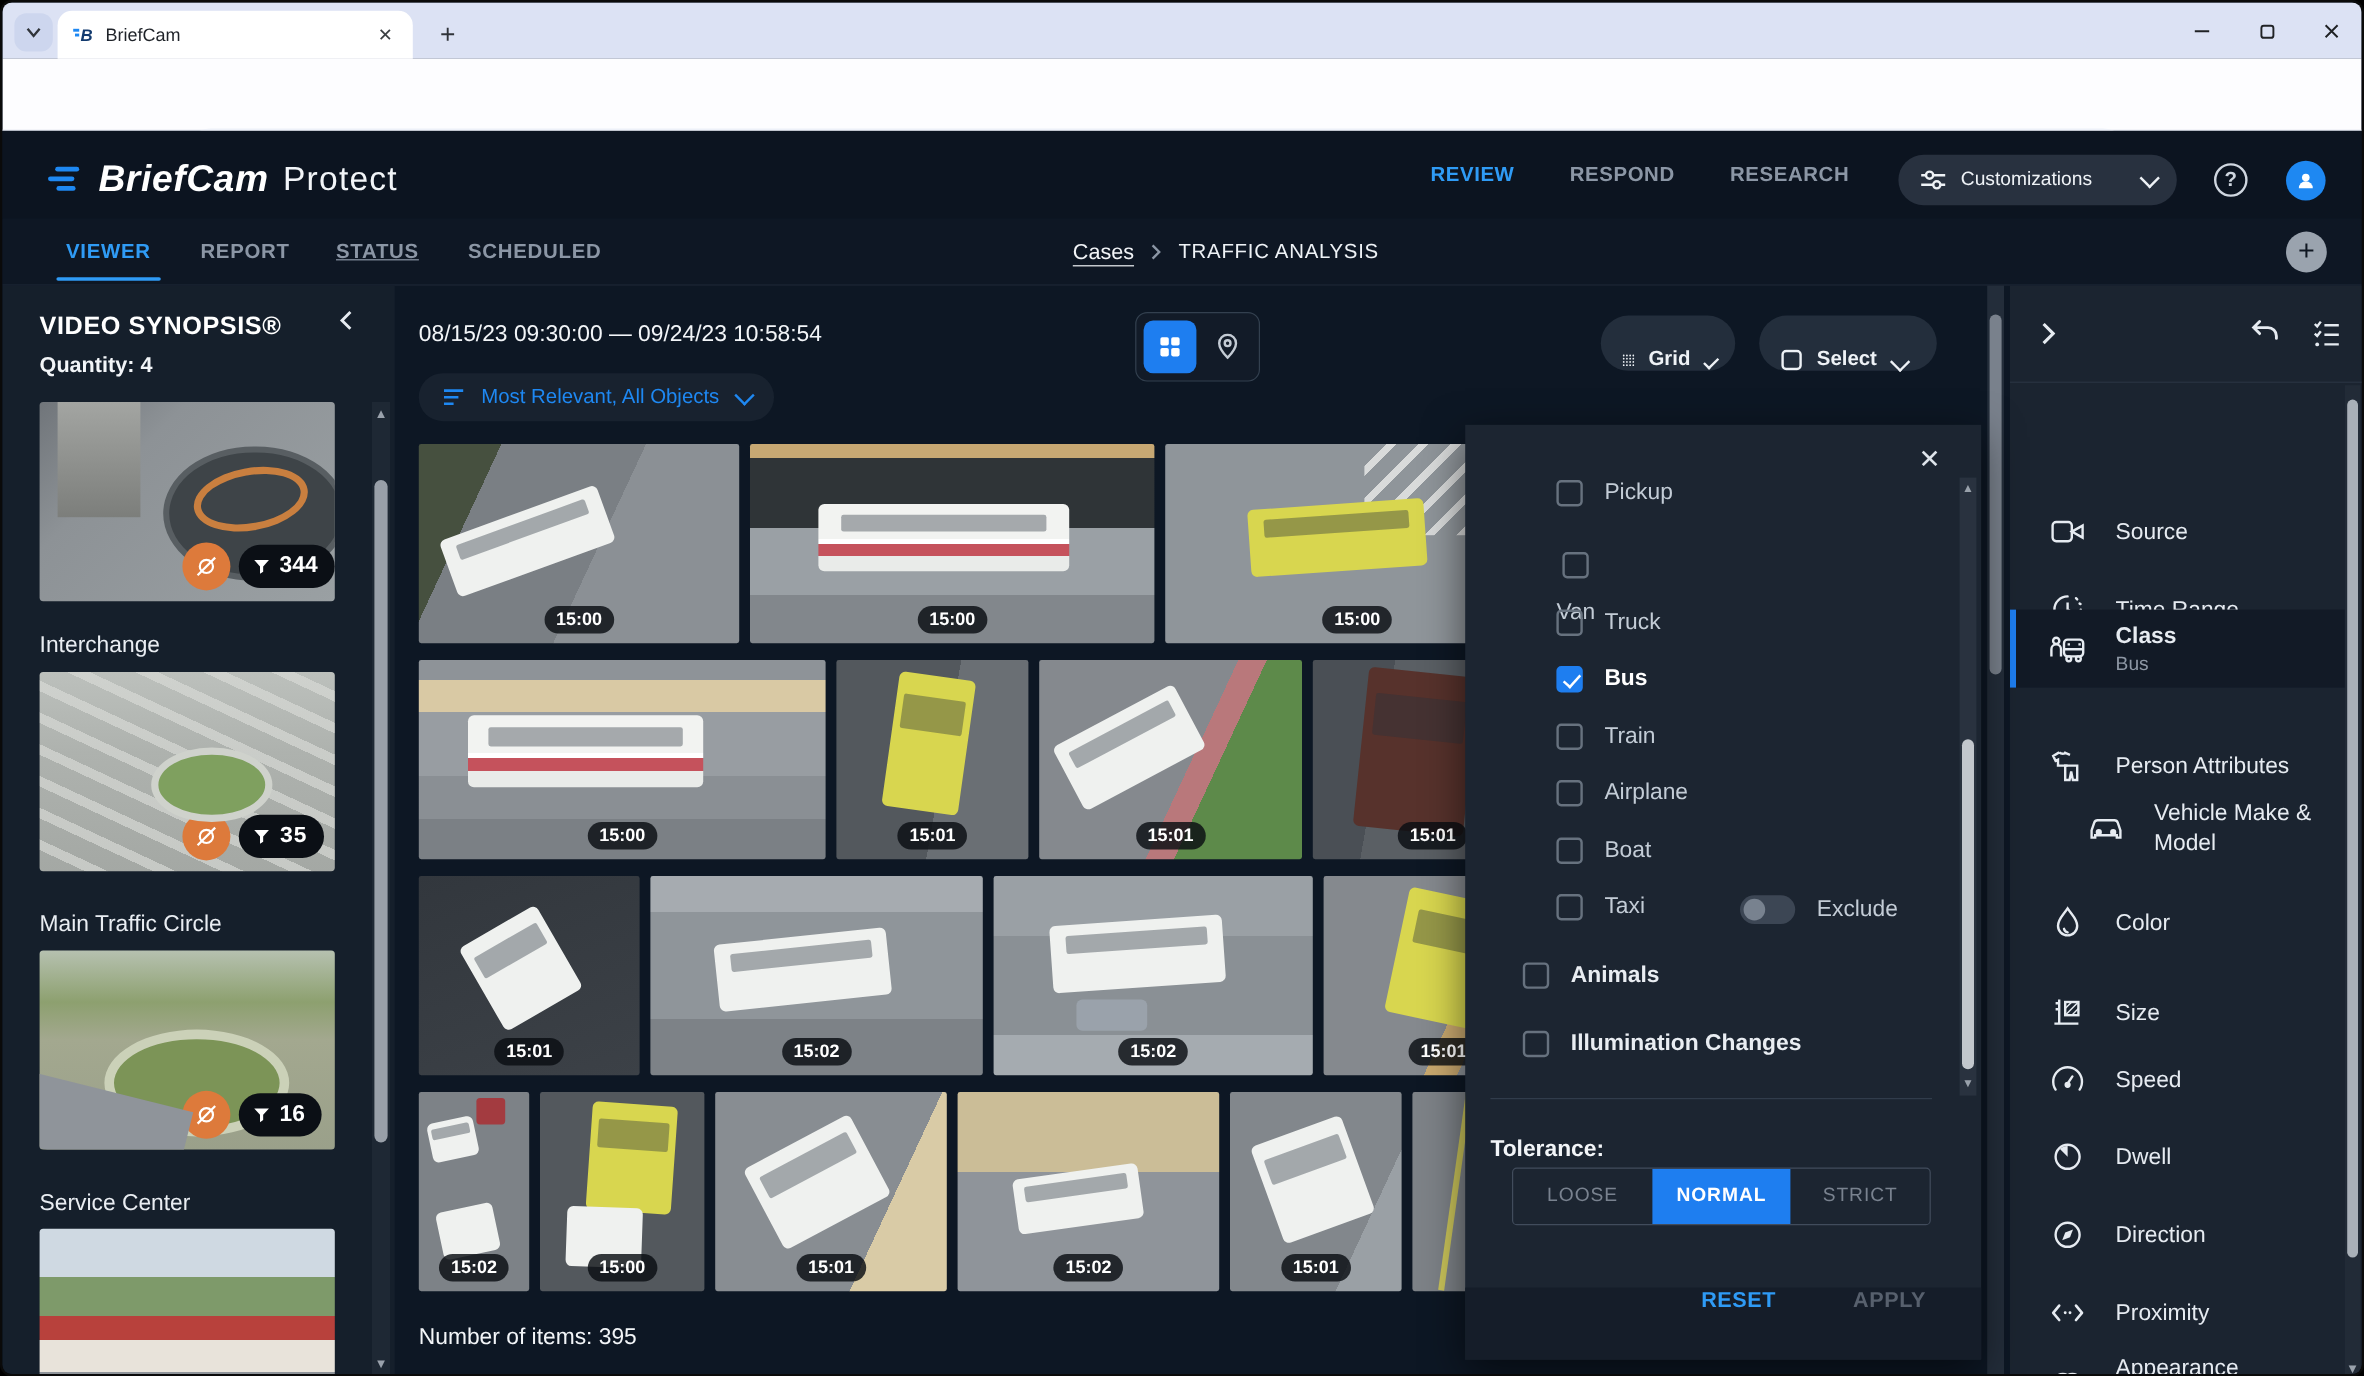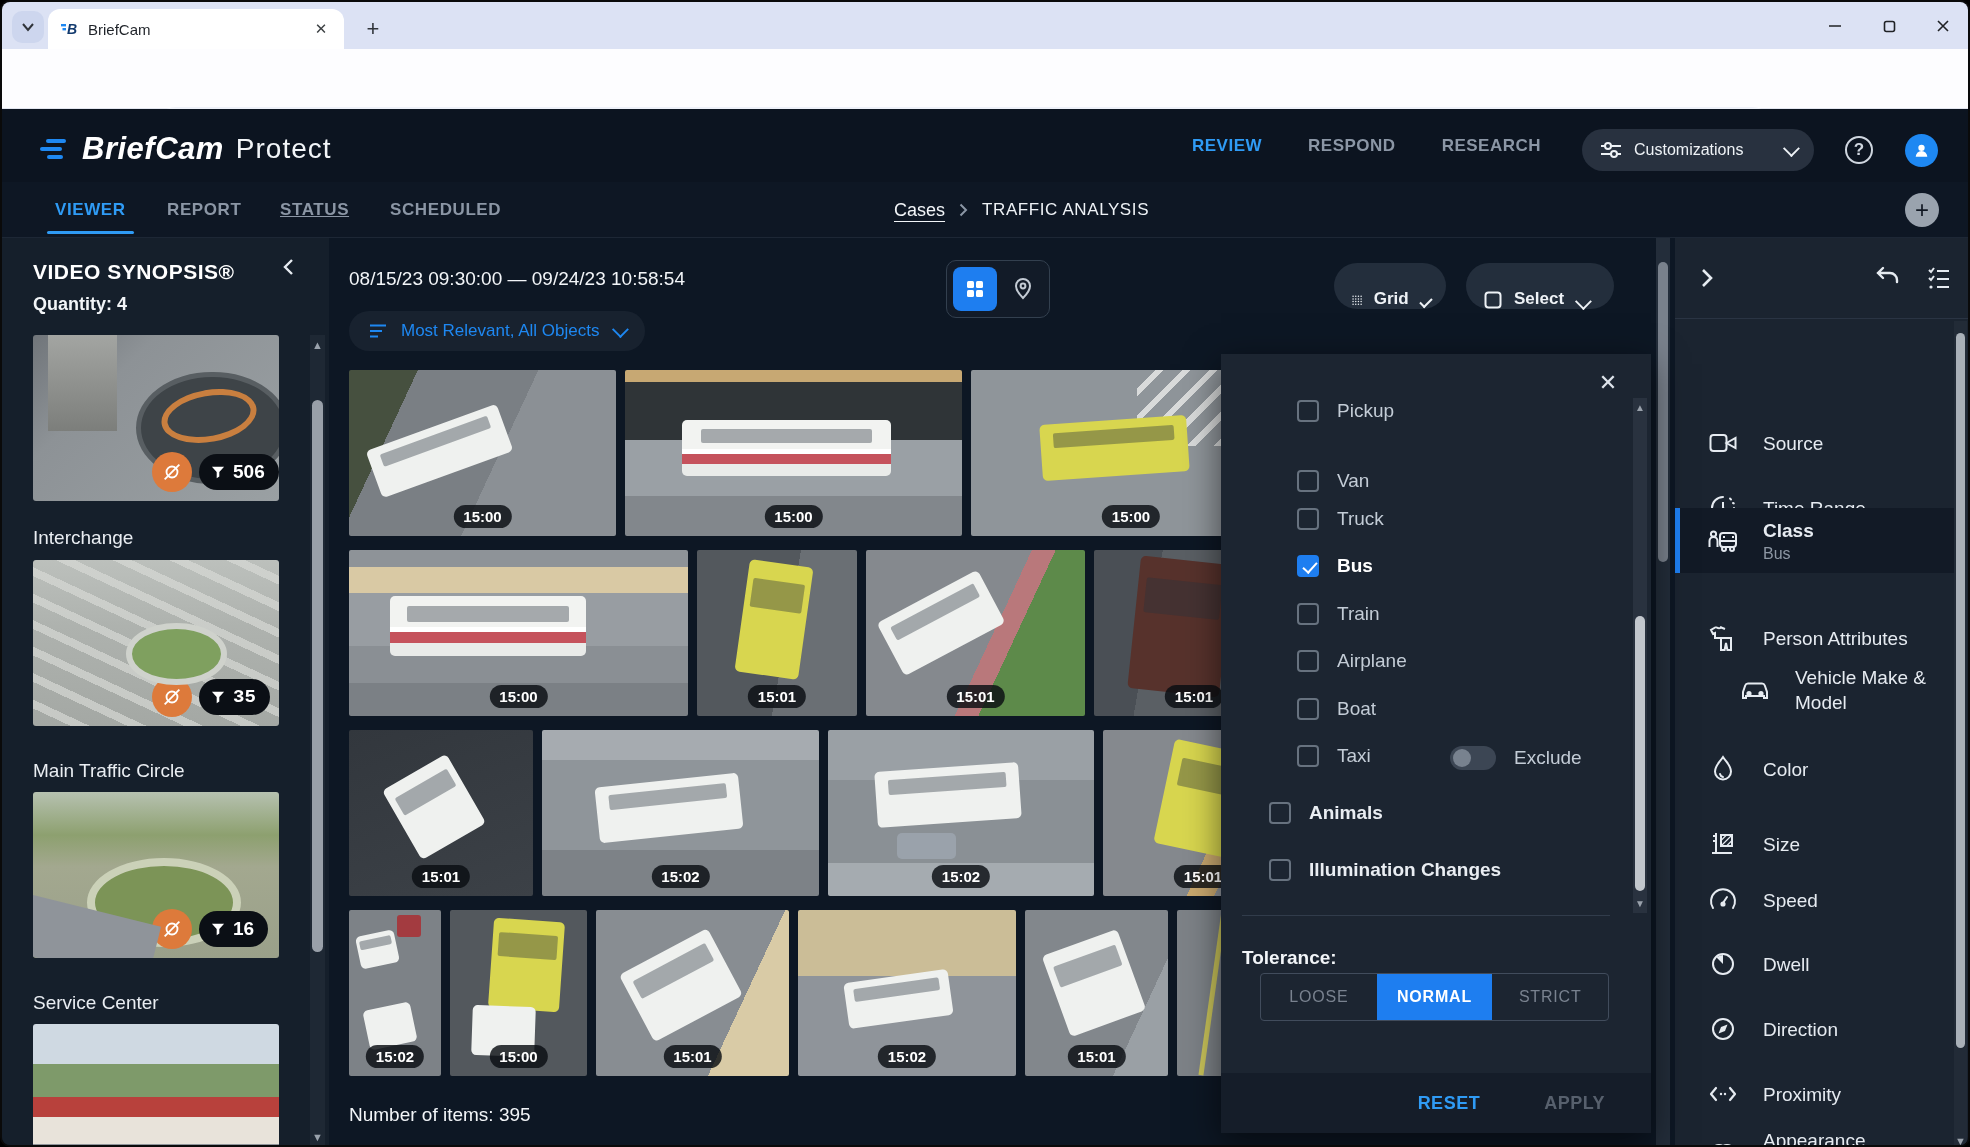--- a/index.html
+++ b/index.html
@@ -124,21 +124,21 @@
   .cbx.on::after { content:""; position:absolute; left:7px; top:2px; width:6px; height:12px; border-right:2.5px solid #fff; border-bottom:2.5px solid #fff; transform:rotate(42deg); }
   .clabel { font-size:19px; color:#c3ccd6; }
   .clabel.on { color:#fff; font-weight:700; }
   .toggle { width:46px; height:24px; border-radius:12px; background:#3c4654; position:relative; flex:none; }
   .toggle::after { content:""; position:absolute; left:3px; top:3px; width:18px; height:18px; border-radius:50%; background:#78828f; }
   .fp-divider { position:absolute; left:21px; top:561px; width:368px; height:1px; background:#313c4b; }
   .fp-tolerance-label { position:absolute; left:21px; top:593px; font-size:19px; font-weight:700; color:#f2f5f8; }
   .seg-wrap { position:absolute; left:39px; top:619px; width:349px; height:48px; border:1px solid #414c5c; border-radius:4px; display:flex; overflow:hidden; }
   .seg { flex:1; display:flex; align-items:center; justify-content:center; font-size:16px; letter-spacing:.8px; color:#79828f; }
   .seg.on { background:#1e7ef0; color:#fff; font-weight:700; }
-  .fp-footer { position:absolute; left:0; bottom:0; width:100%; height:60px; background:#151d29; display:flex; align-items:center; justify-content:flex-end; gap:64px; padding-right:46px; }
+  .fp-footer { position:absolute; left:0; bottom:0; width:100%; height:60px; background:#151d29; display:flex; align-items:flex-start; justify-content:flex-end; gap:64px; padding-right:46px; }
   .fp-reset { font-size:18px; font-weight:700; letter-spacing:.5px; color:#2f9bf5; }
   .fp-apply { font-size:18px; font-weight:700; letter-spacing:.5px; color:#57606d; }
   .fp-scroll { position:absolute; left:412px; top:44px; width:14px; height:515px; background:#29323f; }
   .fp-scroll .thumb { position:absolute; left:2px; top:218px; width:10px; height:275px; border-radius:5px; background:#c2c7cd; }
   .fp-arrow { position:absolute; left:0; width:14px; text-align:center; color:#99a1ab; font-size:10px; }
 
   
   #filters-sidebar { position:absolute; left:1673px; top:236px; width:297px; height:911px; background:#1b2430; }
   .fs-topbar { position:absolute; left:0; top:0; width:100%; height:81px; border-bottom:1px solid #2a3443; }
   .fs-collapse { position:absolute; left:26px; top:30px; color:#e6ebf1; }
@@ -316,21 +316,21 @@
       <span class="cam-badge">
         <svg width="22" height="22" viewBox="0 0 24 24">
             <circle cx="12" cy="12" r="6" fill="none" stroke="#fff" stroke-width="2"></circle>
             <path d="M4 20L20 4" stroke="#fff" stroke-width="2"></path>
           </svg>
       </span>
       <span class="count-pill">
         <svg width="14" height="14" viewBox="0 0 16 16">
             <path d="M1 2h14l-5.5 6v5L6.5 15V8z" fill="#fff"></path>
           </svg>
-        <span>506</span>
+        <span>344</span>
       </span>
     </div>
 
     <div class="card-label" style="top:289px;">Interchange</div>
     <div class="card c-inter" style="top:322px;">
       <span class="cam-badge">
         <svg width="22" height="22" viewBox="0 0 24 24">
             <circle cx="12" cy="12" r="6" fill="none" stroke="#fff" stroke-width="2"></circle>
             <path d="M4 20L20 4" stroke="#fff" stroke-width="2"></path>
           </svg>
@@ -514,21 +514,21 @@
       <span class="thumb"></span>
     </div>
 
   <div id="filter-panel">
     <div class="fp-close">✕</div>
 
     <div class="cbx-row" style="left:76px; top:46px;">
       <span class="cbx"></span>
       <span class="clabel">Pickup</span>
     </div>
-    <div class="cbx-row" style="left:76px; top:116px;">
+    <div class="cbx-row" style="left:76px; top:106px;flex-direction:column;">
       <span class="cbx"></span>
       <span class="clabel">Van</span>
     </div>
     <div class="cbx-row" style="left:76px; top:154px;">
       <span class="cbx"></span>
       <span class="clabel">Truck</span>
     </div>
     <div class="cbx-row" style="left:76px; top:201px;">
       <span class="cbx on"></span>
       <span class="clabel on">Bus</span>

